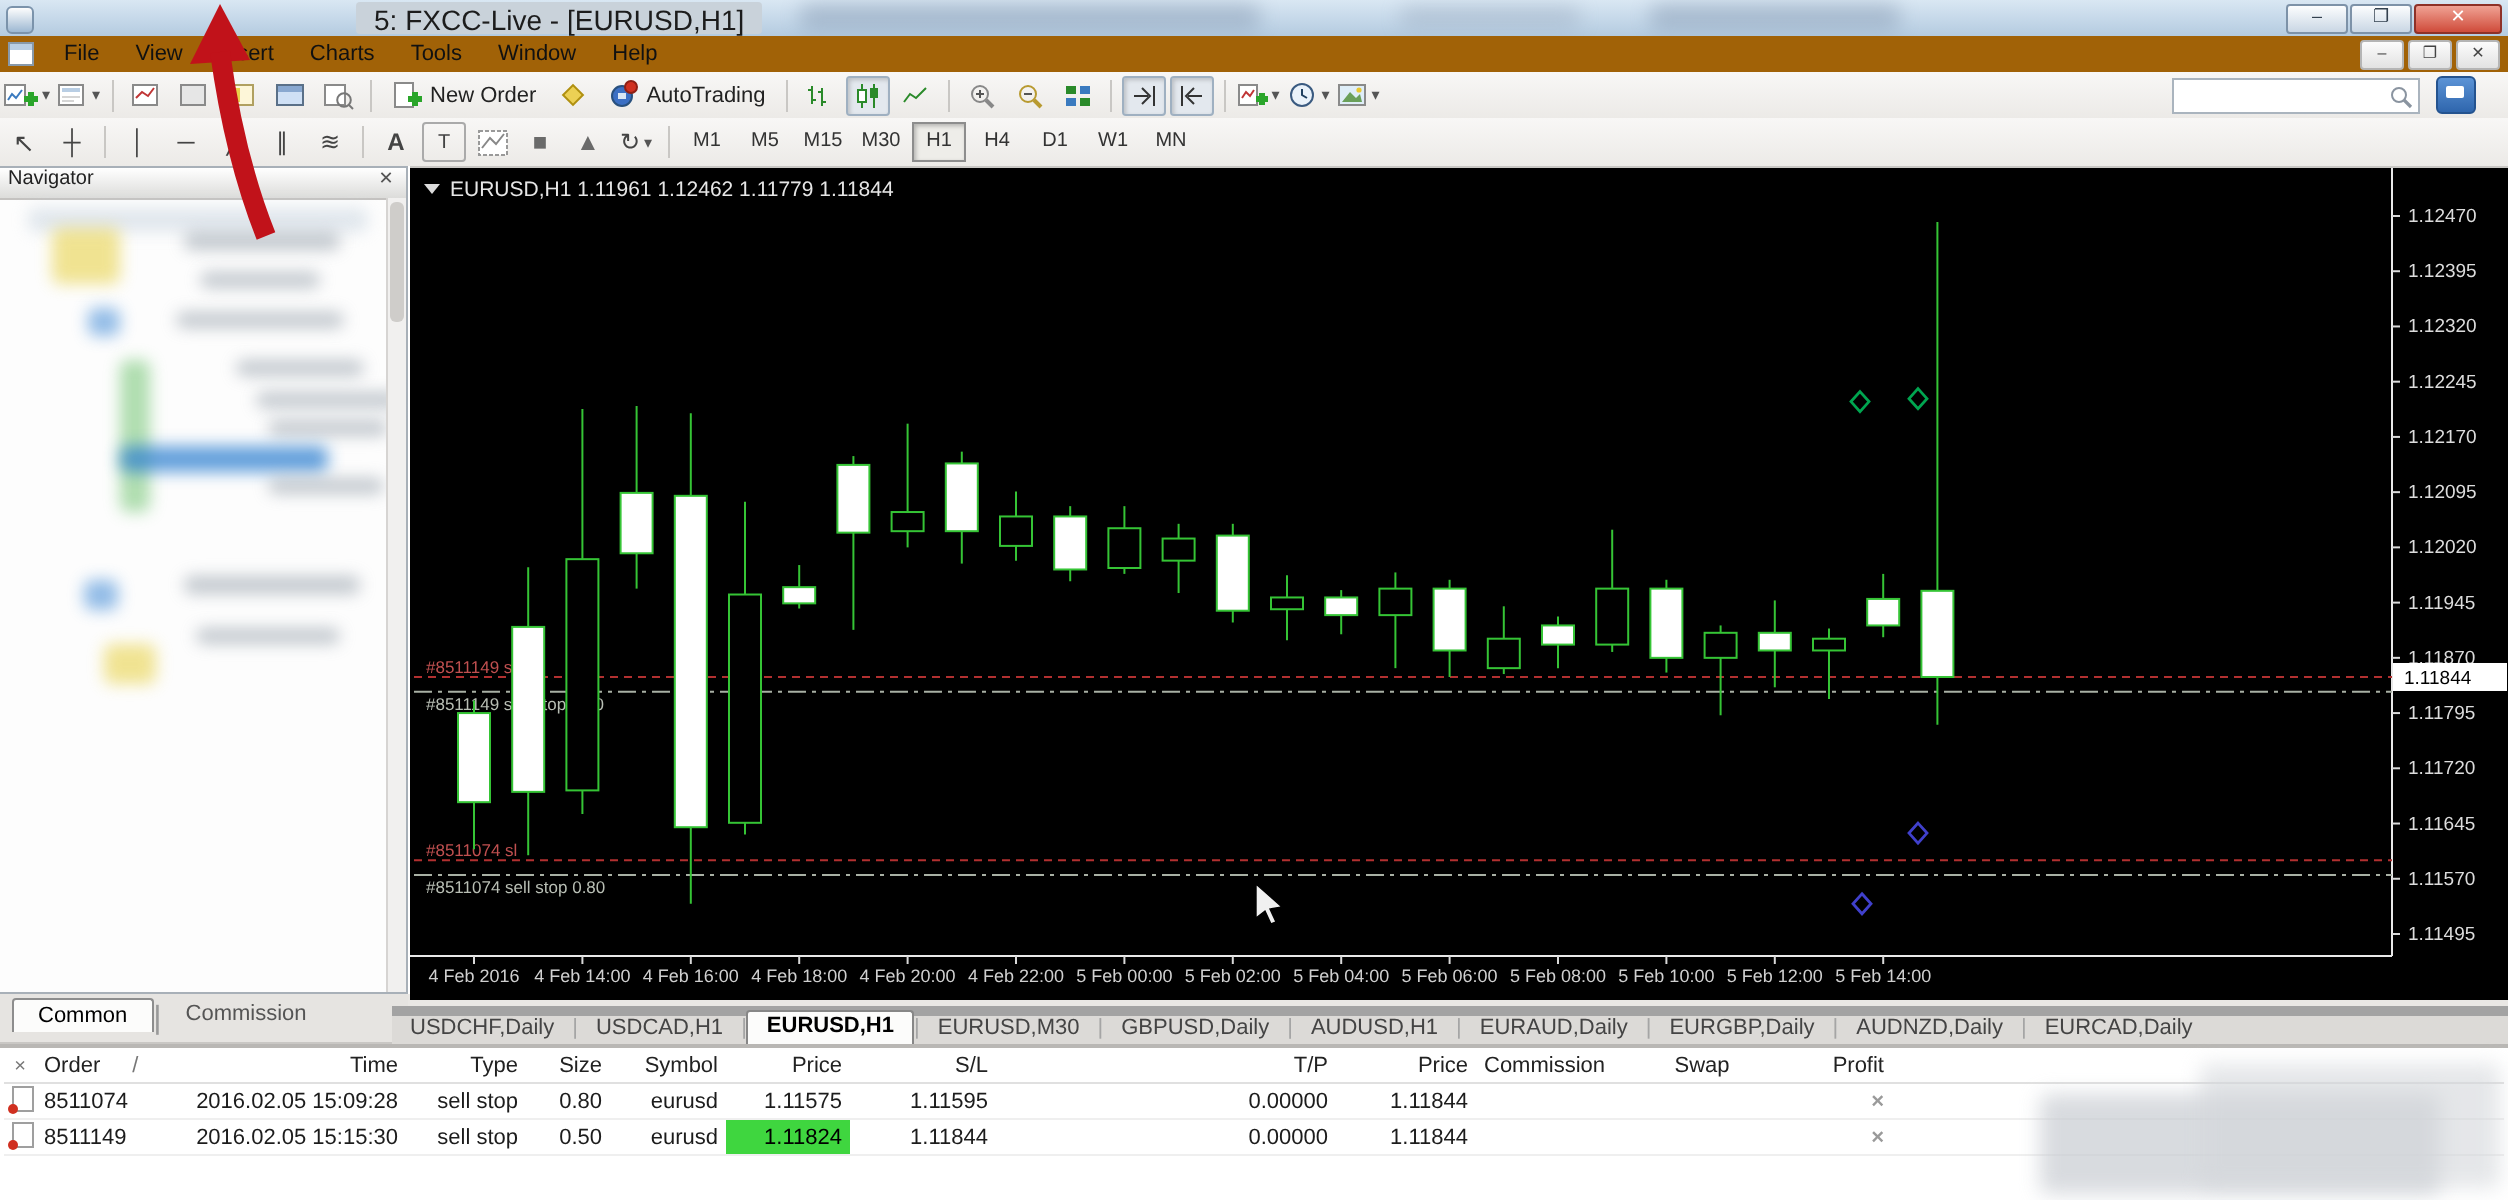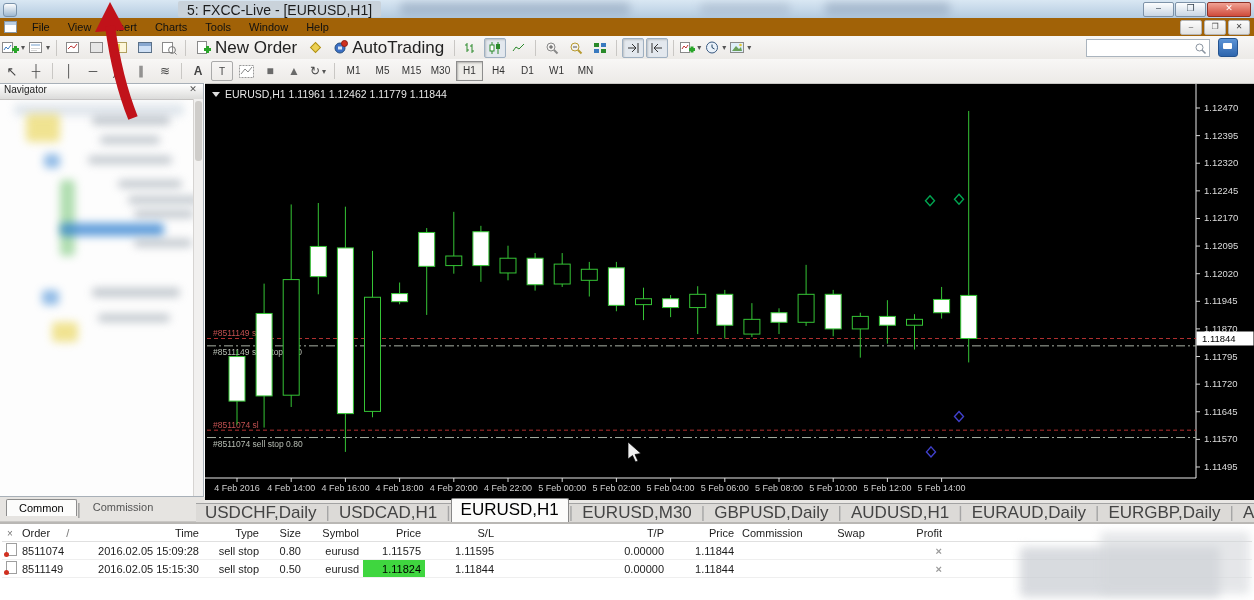--- a/index.html
+++ b/index.html
@@ -30,21 +30,21 @@
     font-size:8px;line-height:12px;text-align:center;color:#444;border-radius:2px}
   
   .toolbar{position:absolute;left:0;width:1254px;display:flex;align-items:center;
     background:linear-gradient(#f8f7f6,#eceae7)}
   #toolbar1{top:36px;height:23px;border-bottom:1px solid #dbd9d6}
   #toolbar2{top:59px;height:24px;border-bottom:1px solid #c9c7c4}
   .tbicon{height:18px;min-width:20px;display:flex;align-items:center;justify-content:center;
     margin:0 1px;font-size:12px;color:#444;border:1px solid transparent;border-radius:2px}
   .tbicon.pressed{background:#e3e8ee;border-color:#9fb0c1;box-shadow:inset 1px 1px 2px rgba(0,0,0,.18)}
   .tbsep{width:1px;height:16px;background:#c9c7c4;margin:0 4px}
-  .tblabelbtn{display:flex;align-items:center;gap:4px;font-size:17px;color:#222;padding:1px 6px;white-space:nowrap}
+  .tblabelbtn{display:flex;align-items:center;gap:4px;font-size:11px;color:#222;padding:1px 6px;white-space:nowrap}
   .drop{font-size:8px;color:#555;margin-left:2px}
   .tf{width:25px;height:18px;line-height:18px;text-align:center;font-size:10px;color:#333;
     border:1px solid transparent;margin:0 1px}
   .tf.active{background:#eeede9;border:1px solid #8d8d8d;box-shadow:inset 1px 1px 2px rgba(0,0,0,.25)}
   #searchwrap{position:absolute;right:44px;top:3px;width:122px;height:16px;background:#fff;
     border:1px solid #aab4be;display:flex;align-items:center}
   #searchwrap input{flex:1;border:none;outline:none;font-size:11px;height:12px;min-width:10px;
     font-family:"Liberation Sans",sans-serif}
   #community-icon{position:absolute;right:16px;top:2px;width:18px;height:17px;border-radius:3px;
     background:linear-gradient(#5b93d6,#2f66ad);border:1px solid #24538f}
@@ -62,24 +62,24 @@
     border-bottom:1px solid #c9c7c4;display:flex;align-items:flex-start;padding-top:2px;box-sizing:border-box}
   .navtab{font-size:11px;color:#555;padding:2px 12px}
   .navtab.active{background:#fcfcfb;border:1px solid #8d8d8d;border-bottom:none;color:#000;
     border-radius:2px 2px 0 0;margin-left:6px}
   .navtabsep{color:#999;padding-top:2px}
   
   #chart-svg{position:absolute;left:205px;top:84px;background:#000}
   #splitline{position:absolute;left:204px;top:83px;width:1px;height:414px;background:#fff}
   
   #charttabs{position:absolute;left:196px;top:503px;width:1058px;height:19px;background:#dcdad7;
-    border-top:1px solid #a3a3a3;display:flex;align-items:flex-end;font-size:17px;color:#444}
+    border-top:5px solid #a3a3a3;display:flex;align-items:flex-start;font-size:11px;color:#444}
   .ct{padding:0 9px;white-space:nowrap}
   .ctsep{color:#a5a5a5}
-  .ct.active{background:#fcfcfb;border:1px solid #878787;border-bottom:none;font-weight:normal;color:#000;
+  .ct.active{background:#fcfcfb;border:1px solid #878787;border-bottom:none;font-weight:bold;color:#000;
     padding:1px 9px 3px;margin-top:-3px;border-radius:2px 2px 0 0}
   
   #terminal{position:absolute;left:0;top:522px;width:1254px;height:78px;background:#fff;
     border-top:2px solid #b9b7b4}
   #term-table{border-collapse:collapse;table-layout:fixed;width:1240px;margin-left:2px;font-size:11px;color:#1c1c1c}
   #term-table td,#term-table th{padding:0 4px;height:17px;overflow:hidden;white-space:nowrap;font-weight:normal}
   #term-table thead th{color:#222;border-bottom:1px solid #e0e0e0}
   #term-table tbody td{border-bottom:1px solid #efefef}
   .l{text-align:left}.r{text-align:right}.c{text-align:center}
   tr.balance td{background:linear-gradient(#dcdcdc,#c9c9c9);font-weight:bold;border-bottom:1px solid #bdbdbd}

